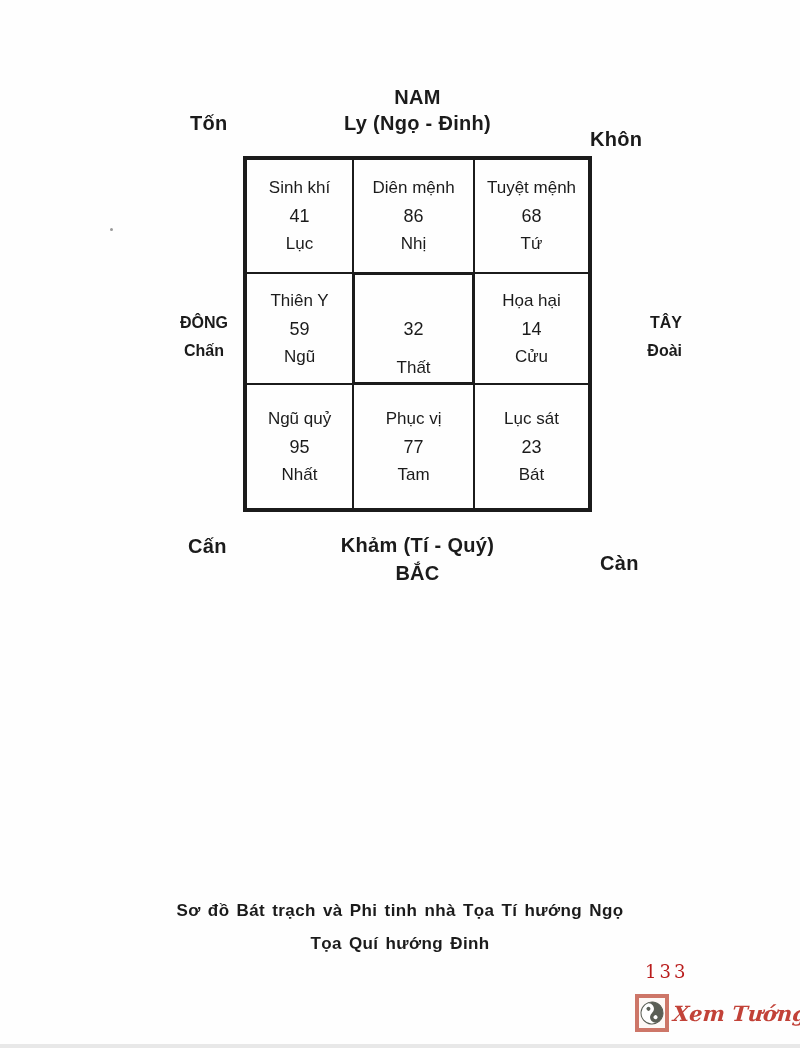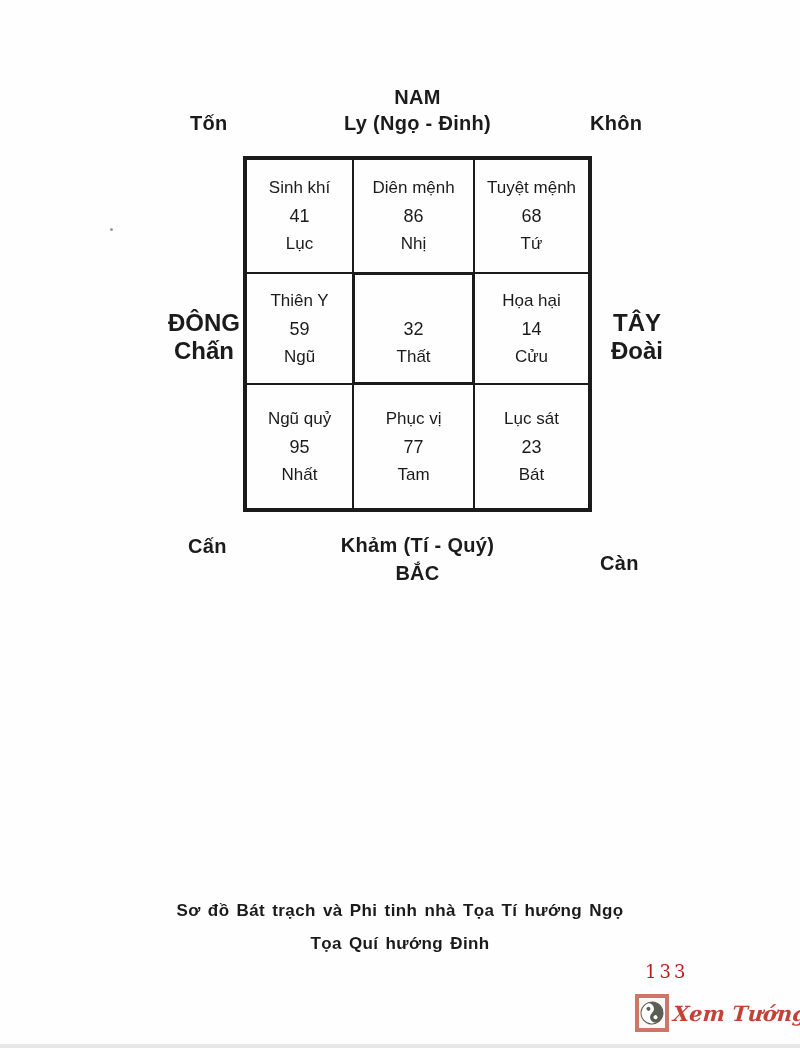--- a/index.html
+++ b/index.html
@@ -10,24 +10,24 @@
     overflow:hidden;
     font-family:"Liberation Sans","DejaVu Sans",sans-serif;
     color:#1b1b1b;
   }
   
   .dir{position:absolute;font-weight:bold;font-size:20px;letter-spacing:.3px;}
   .dir-center{left:243px;width:349px;text-align:center;}
   .top-primary{top:86px;}
   .top-center{top:112px;}
   .top-left{left:190px;top:112px;}
-  .top-right{left:590px;top:112px;}
-  .side{position:absolute;font-weight:bold;font-size:24px;line-height:28px;}
+  .top-right{left:590px;top:128px;}
+  .side{position:absolute;font-weight:bold;font-size:16px;line-height:28px;}
   .side-left{left:163px;top:309px;width:82px;text-align:center;}
-  .side-right{left:592px;top:309px;width:90px;text-align:center;}
+  .side-right{left:592px;top:309px;width:90px;text-align:right;}
   .bot-left{left:188px;top:535px;}
   .bot-center{top:534px;text-align:center;}
   .bot-right{left:600px;top:536px;margin-top:16px;}
   .bot-primary{top:562px;}
   
   .grid{
     position:absolute;left:243px;top:156px;
     width:349px;height:356px;
     box-sizing:border-box;
     border:3px solid #1b1b1b;
@@ -36,21 +36,21 @@
     grid-template-rows:116fr 113fr 127fr;
     background:#fefefe;
   }
   .cell{
     box-sizing:border-box;
     border:1.5px solid #1b1b1b;
     display:flex;flex-direction:column;
     align-items:center;justify-content:center;
     text-align:center;
   }
-  .cell-center{border-width:2.5px;}
+  .cell-center{border-width:2.5px;justify-content:space-between;}
   .cell-line{height:28px;line-height:28px;font-size:17px;white-space:nowrap;}
   .cell-number{font-size:18px;}
   
   .caption{
     position:absolute;left:0;right:0;top:894px;
     text-align:center;font-weight:bold;font-size:17px;
     line-height:33px;letter-spacing:.4px;word-spacing:2px;
   }
   
   .page-number{

